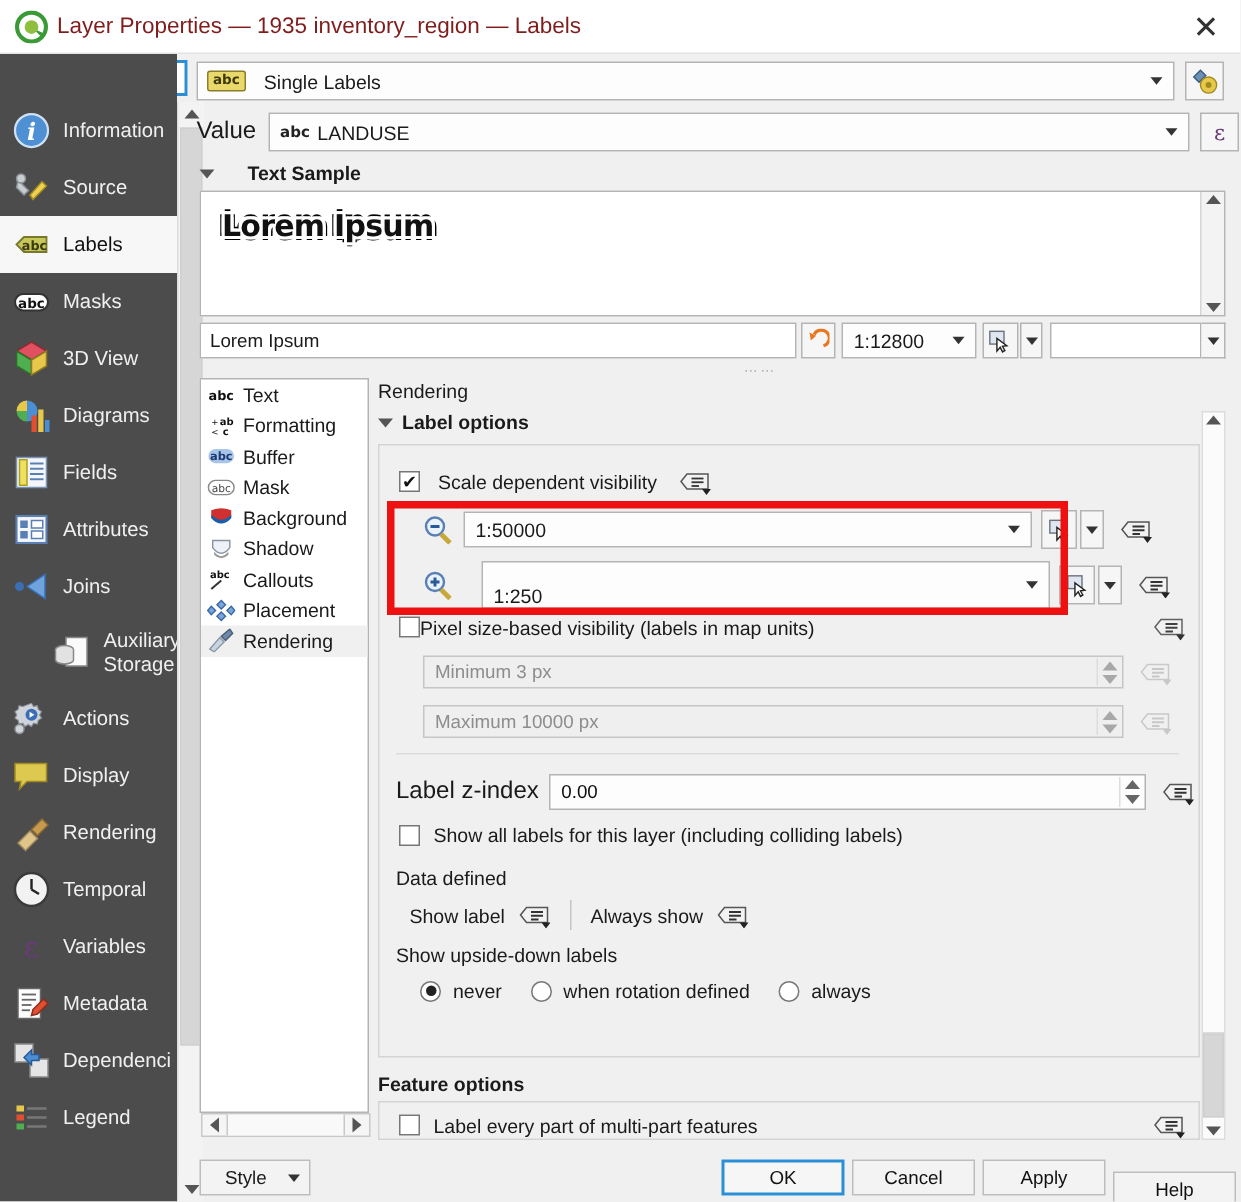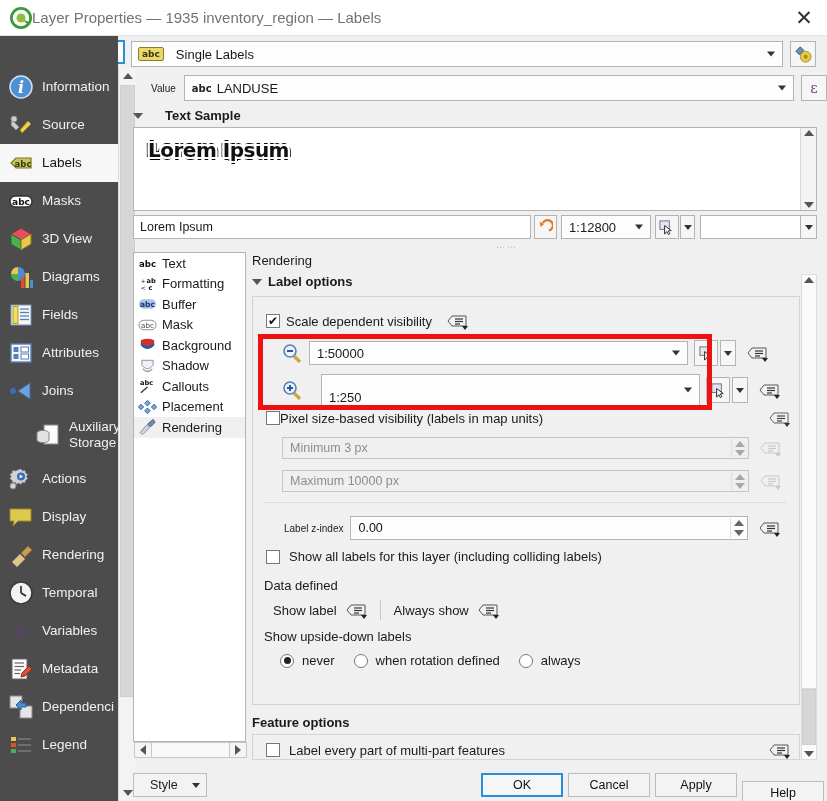--- a/index.html
+++ b/index.html
@@ -15,21 +15,21 @@
   #root { position: relative; width: 827px; height: 801px; background:#f0f0f0; }
 
   
   .titlebar {
     position:absolute; left:0; top:0; width:827px; height:36px;
     background:#ffffff; display:flex; align-items:center;
     border-bottom:1px solid #e3e3e3;
   }
   .qgis-logo { width:22px; height:22px; margin-left:10px; flex:0 0 auto; }
   .title-text {
-    margin-left:0; font-size:15px; color:#737373; white-space:nowrap;
+    margin-left:6px; font-size:15px; color:#7f1d1d; white-space:nowrap;
   }
   .win-close {
     position:absolute; right:10px; top:6px; width:26px; height:24px;
     display:flex; align-items:center; justify-content:center;
     font-size:21px; color:#333; cursor:default; line-height:1;
     font-family:"DejaVu Sans", sans-serif;
   }
 
   
   .sidebar {
@@ -103,21 +103,21 @@
   }
   .abc-tag {
     display:inline-block; background:#e9d96a; border:1px solid #8a7d2a;
     color:#3c3708; font-size:9px; font-weight:bold; padding:0 3px;
     border-radius:2px; line-height:12px; margin-left:6px; margin-right:5px;
     font-family:"DejaVu Sans", sans-serif;
   }
 
   
   .row-value { position:absolute; left:0; top:38px; width:696px; height:28px; display:flex; align-items:center; }
-  .lbl { font-size:10px; color:#1a1a1a;margin-left:20px; }
+  .lbl { font-size:16px; color:#1a1a1a; }
   .abc-plain {
     display:inline-block; font-size:10px; font-weight:bold; color:#222;
     margin-left:7px; margin-right:5px; font-family:"DejaVu Sans", sans-serif;
   }
 
   
   .sect-head { display:flex; align-items:center; font-weight:bold; font-size:13px; }
   .sect-head .tri-dn { margin-right:6px; }
   .sample-box {
     position:absolute; left:2px; top:91px; width:684px; height:84px;
@@ -609,21 +609,21 @@
 
         <div class="sect-head" style="position:absolute;left:0;top:22px;">
           <span class="tri tri-dn"></span>
           <span>Label options</span>
         </div>
 
         <div class="group" style="position:absolute;left:0;top:44px;width:548px;height:409px;">
 
           <div style="position:absolute;left:13px;top:15px;display:flex;align-items:center;">
             <span class="ckbox checked"></span>
-            <span style="margin-left:6px;">Scale dependent visibility</span>
+            <span style="margin-left:12px;">Scale dependent visibility</span>
             <svg class="dd-icon" style="margin-left:14px;" viewBox="0 0 22 18">
               <path d="M2 9 L6 4 L20 4 L20 14 L6 14 Z" fill="#f2f2f2" stroke="#555"></path>
               <g stroke="#333" stroke-width="1.2">
                   <line x1="9" y1="7" x2="17" y2="7"></line>
                   <line x1="9" y1="9.5" x2="17" y2="9.5"></line>
                   <line x1="9" y1="12" x2="14" y2="12"></line>
                 </g>
               <path d="M16 14 L22 14 L19 18 Z" fill="#222"></path>
             </svg>
           </div>

